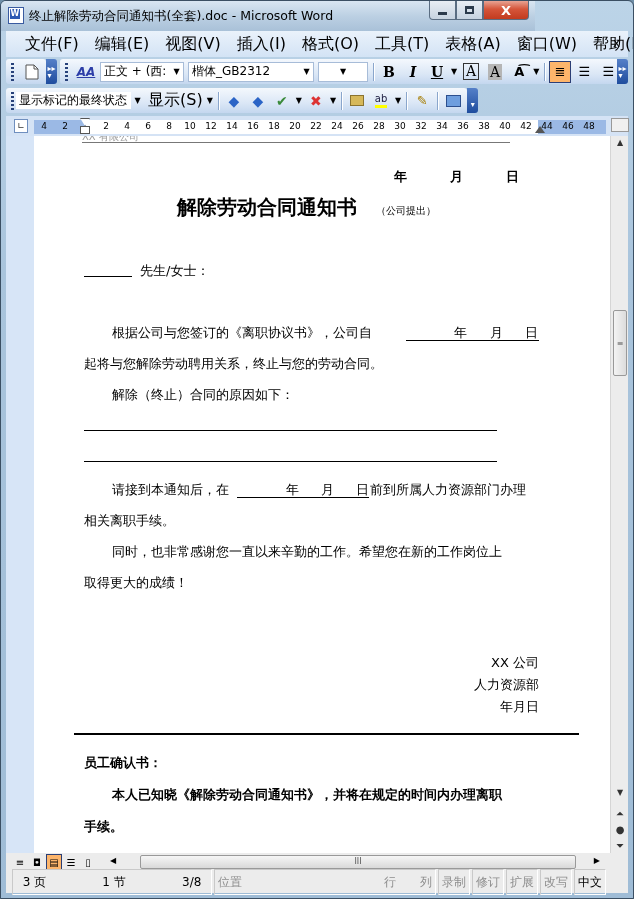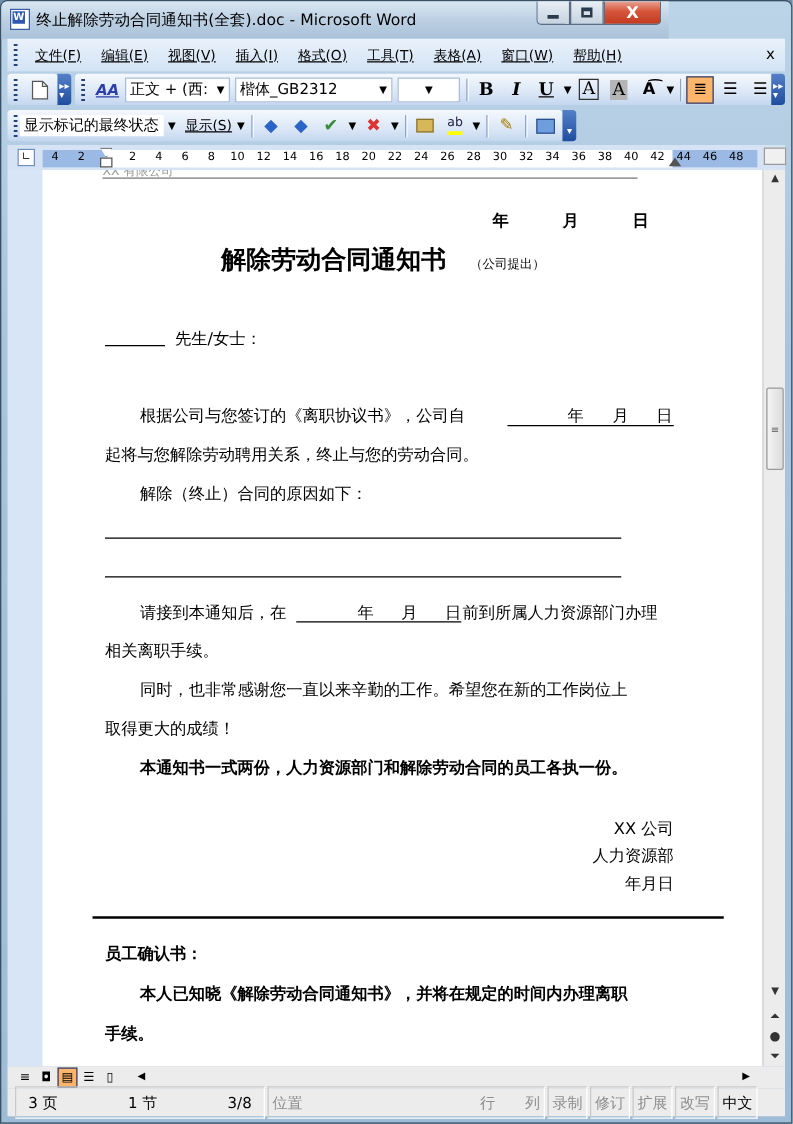--- a/index.html
+++ b/index.html
@@ -25,21 +25,21 @@
   .win-btn.close { width: 46px; border-radius: 0 0 4px 0;
     background: linear-gradient(180deg, #e8a393 0%, #d5553a 45%, #c23b1f 100%); color: #fff; font-weight: bold; font-size: 13px; }
   .min-glyph { width: 9px; height: 3px; background: #2b3a4b; margin-top: 6px; }
   .max-glyph { width: 9px; height: 8px; border: 2px solid #2b3a4b; border-top-width: 3px; }
 
   
   .menubar { position: absolute; left: 5px; top: 30px; width: 622px; height: 26px;
     background: linear-gradient(180deg, #eaf2fb, #d3e3f5); display: flex; align-items: center; }
   .grip { width: 3px; height: 18px; margin: 0 6px 0 5px;
     background: repeating-linear-gradient(180deg, #27417a 0 2px, transparent 2px 4px); }
-  .menu-item { padding: 0 8px; font-size: 11px; white-space: nowrap; cursor: default; text-decoration: underline; }
+  .menu-item { padding: 0 8px; font-size: 16px; white-space: nowrap; cursor: default; }
   .menu-close { position: absolute; right: 8px; top: 5px; font-size: 12px; }
 
   
   .toolbar-row { position: absolute; left: 5px; height: 27px; display: flex; align-items: center; }
   .tb { height: 25px; display: flex; align-items: center;
     background: linear-gradient(180deg, #f4f8fd 0%, #dbe7f6 60%, #c4d7ef 100%);
     border-radius: 3px; padding-right: 2px; }
   .tb-chevron { width: 11px; height: 25px; background: linear-gradient(180deg, #5580c8, #1f4d9e);
     border-radius: 0 3px 3px 0; color: #fff; font-size: 8px; display: flex; flex-direction: column; align-items: center; justify-content: center; line-height: 7px; }
   .combo { height: 20px; background: #fff; border: 1px solid #a7bcd8; display: flex; align-items: center; margin: 0 2px; }
@@ -297,21 +297,20 @@
       <div class="u-line" style="left:203px; top:361px; width:132px;"></div>
       <span class="p" style="left:252px; top:345px;">年</span>
       <span class="p" style="left:287px; top:345px;">月</span>
       <span class="p" style="left:322px; top:345px;">日</span>
       <span class="p" style="left:336px; top:345px;">前到所属人力资源部门办理</span>
       <span class="p" style="left:50px; top:376px;">相关离职手续。</span>
 
       <span class="p" style="left:78px; top:407px;">同时，也非常感谢您一直以来辛勤的工作。希望您在新的工作岗位上</span>
       <span class="p" style="left:50px; top:438px;">取得更大的成绩！</span>
 
-      <span class="p bold" style="left:78px; top:469px;">本通知书一式两份，人力资源部门和解除劳动合同的员工各执一份。</span>
 
       <span class="p" style="right:71px; top:518px;">XX 公司</span>
       <span class="p" style="right:71px; top:540px;">人力资源部</span>
       <span class="p" style="right:71px; top:562px;">年月日</span>
 
       <div class="u-line" style="left:40px; top:597px; width:505px; height:2px;"></div>
 
       <span class="p bold" style="left:50px; top:618px;">员工确认书：</span>
       <span class="p bold" style="left:78px; top:650px;">本人已知晓《解除劳动合同通知书》，并将在规定的时间内办理离职</span>
       <span class="p bold" style="left:50px; top:682px;">手续。</span>
@@ -339,20 +338,21 @@
         <span>▤</span>
       </span>
     <span class="view-btn">
         <span>☰</span>
       </span>
     <span class="view-btn">
         <span>▯</span>
       </span>
     <div class="hs-track">
       <span style="position:absolute;left:0;top:2px;font-size:8px;">◀</span>
+      <div class="hs-thumb">III</div>
       <span style="position:absolute;right:-4px;top:2px;font-size:8px;">▶</span>
     </div>
   </div>
 
   <div class="statusbar">
     <div class="st-cell" style="width:200px; margin-left:6px; justify-content:space-around;">
       <span>3 页</span>
       <span>1 节</span>
       <span>3/8</span>
     </div>

